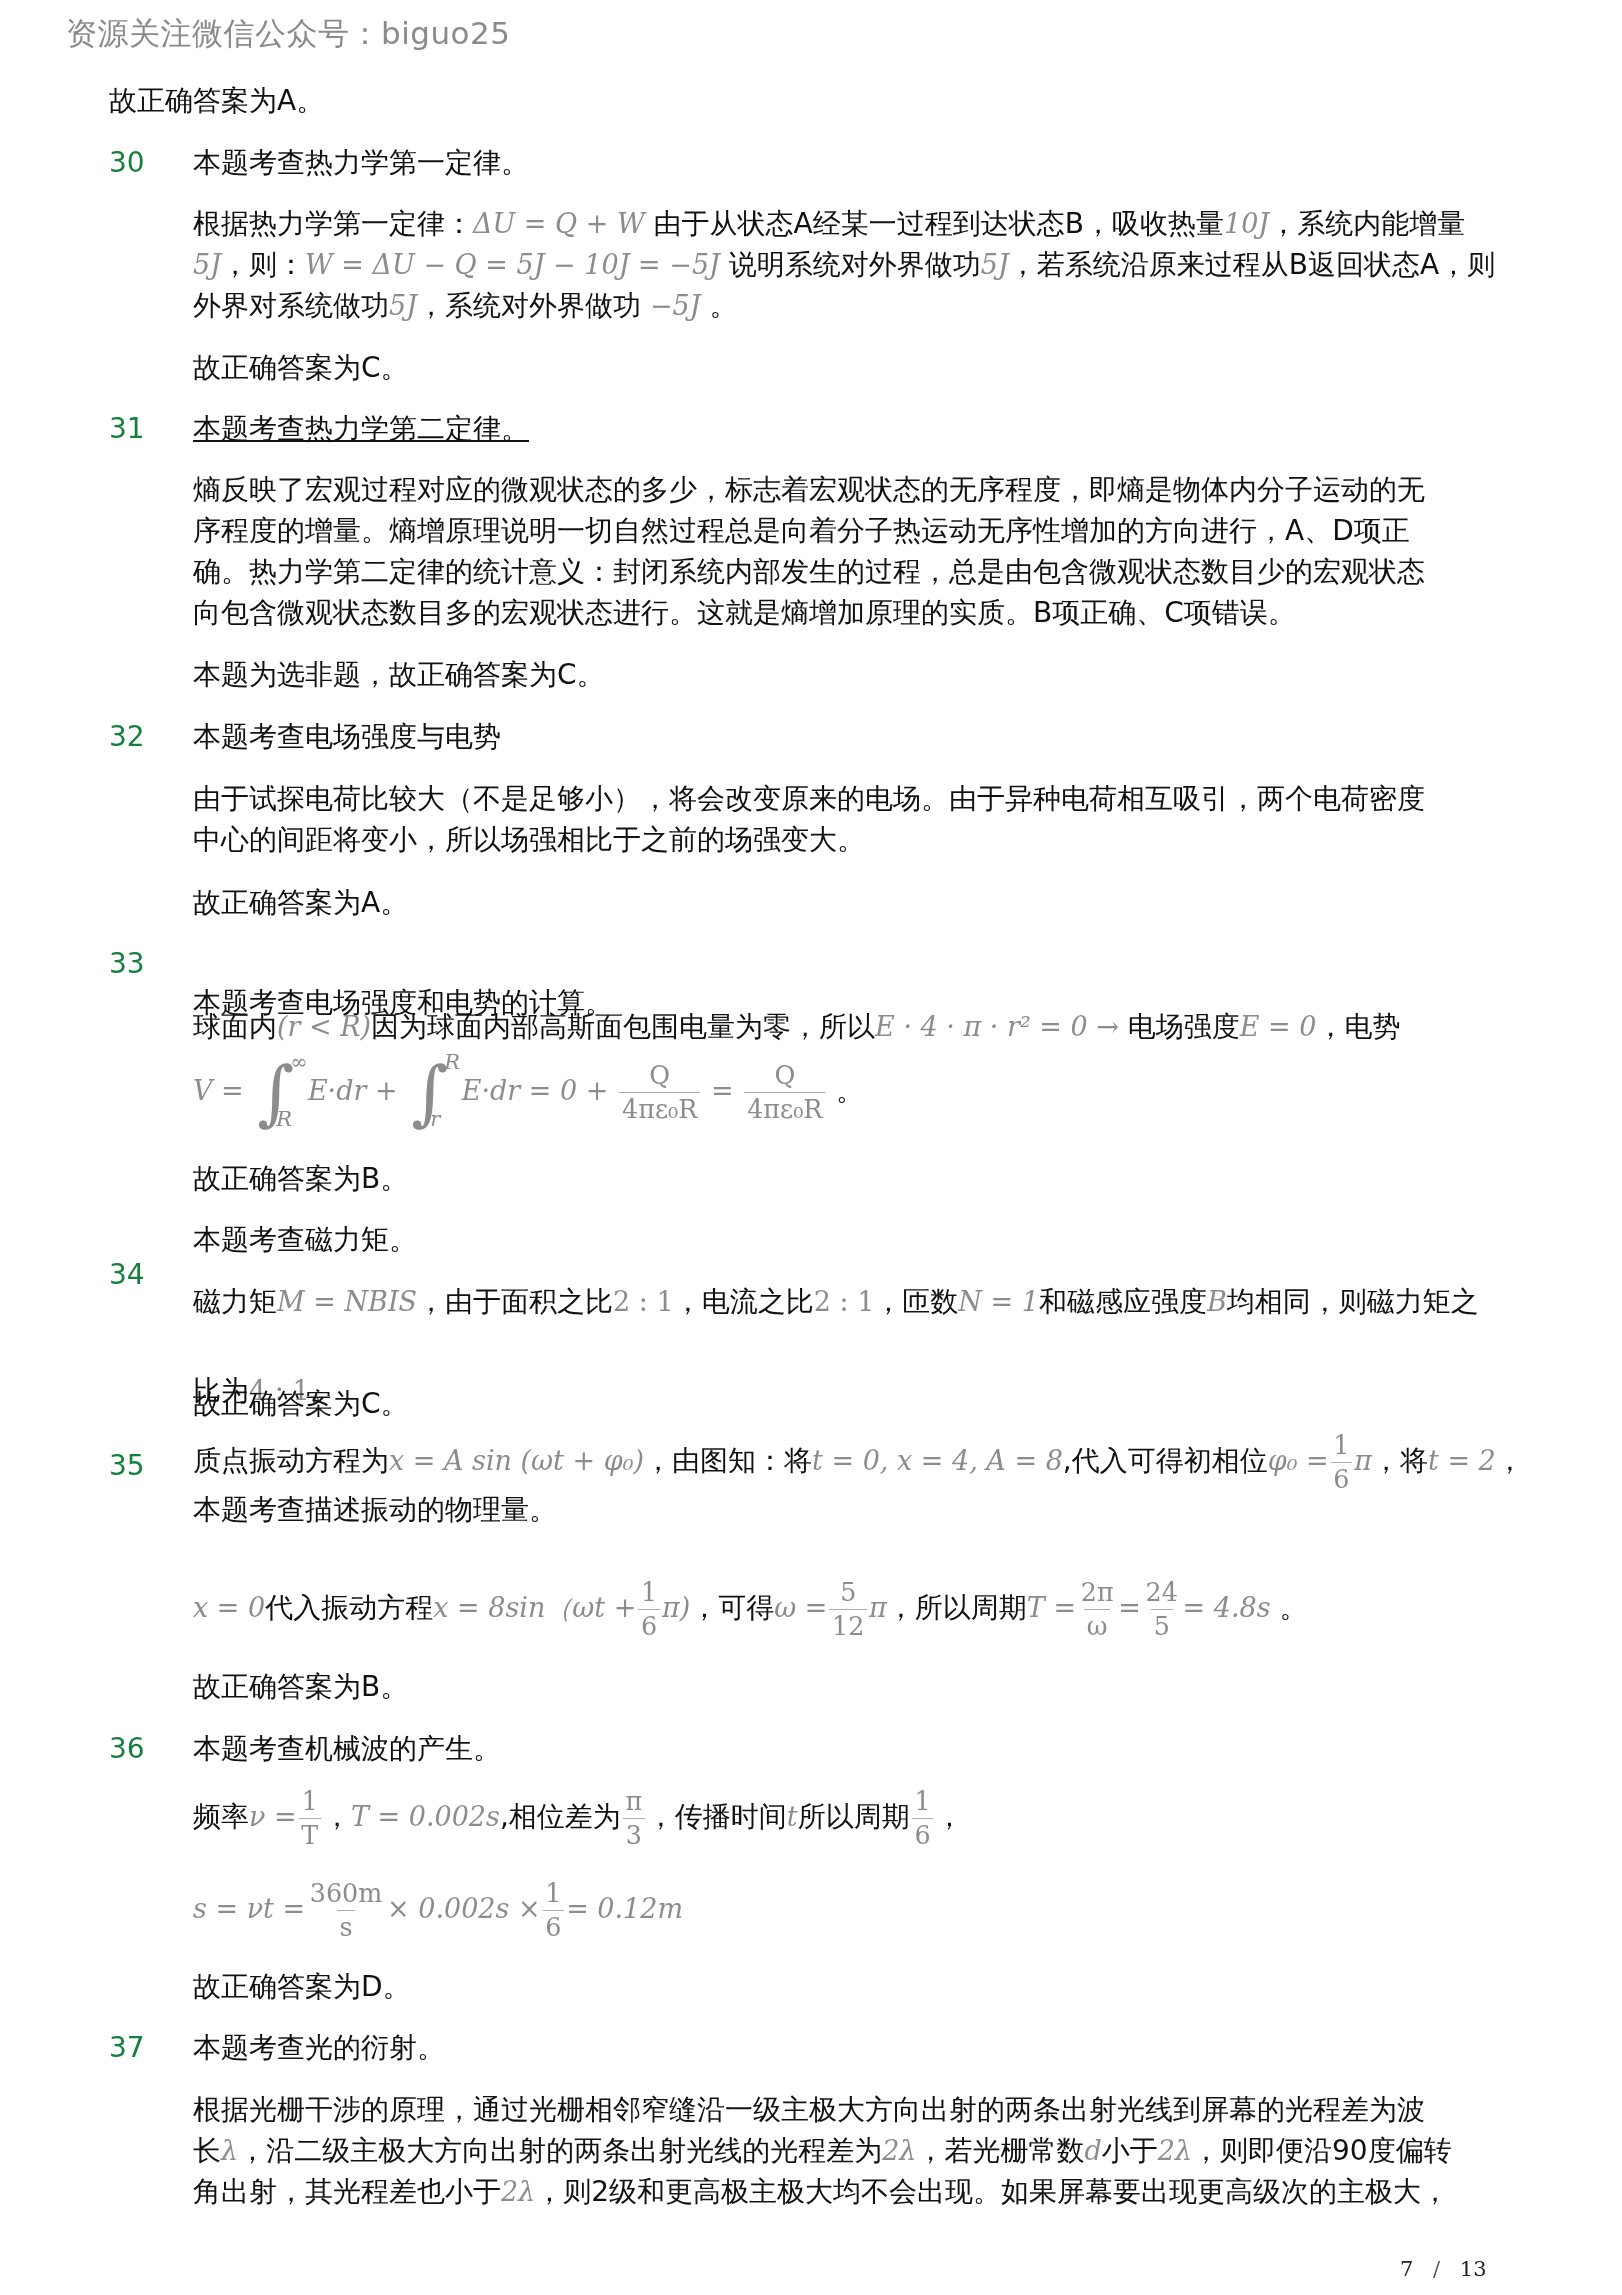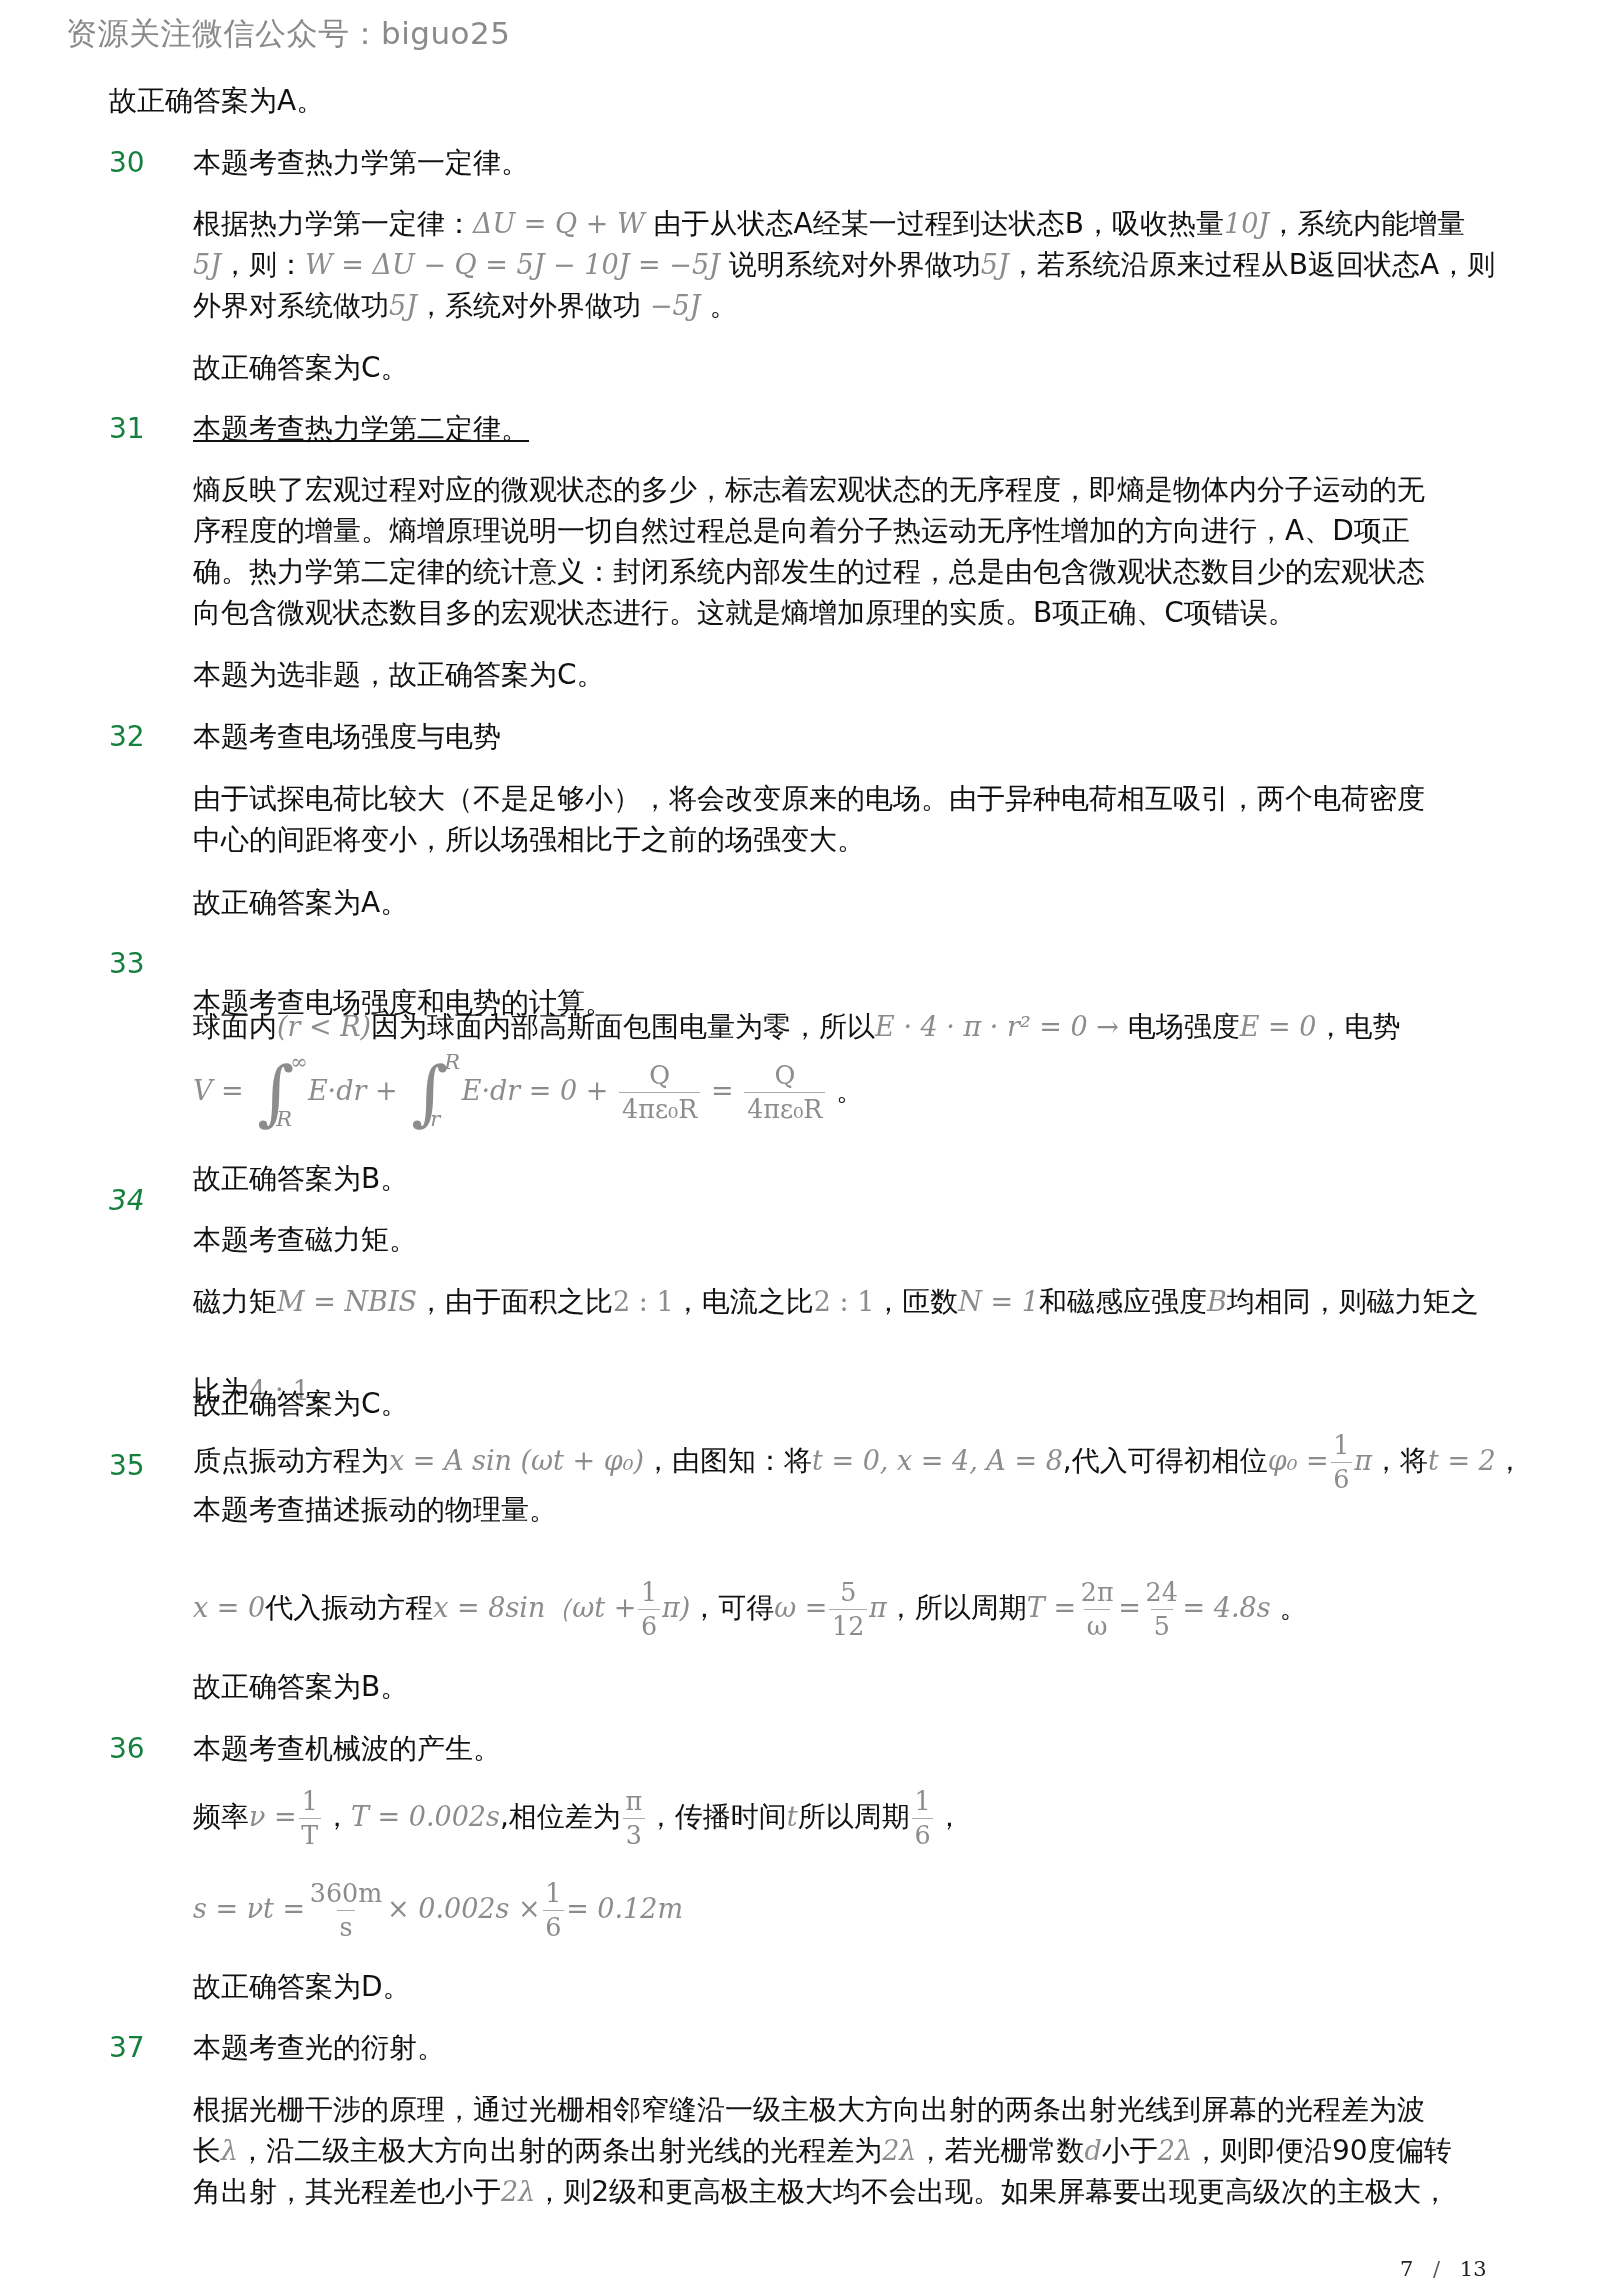--- a/index.html
+++ b/index.html
@@ -78,21 +78,21 @@
     <span class="frac">
         <span class="n">Q</span>
         <span class="d">4πε₀R</span>
       </span>
     <span>。</span>
   </div>
   <div class="line" style="left:193px;top:1160px;">故正确答案为B。</div>
 </div>
 
 <div>
-  <div class="num" style="top:1182px;font-style:italic;">34</div>
+  <div class="num" style="top:1256px;">34</div>
   <div class="line" style="left:193px;top:1221px;">本题考查磁力矩。</div>
   <div class="line" style="left:193px;top:1283px;">
     <span>磁力矩</span><span class="m">M = NBIS</span><span>，由于面积之比</span><span class="mu">2 : 1</span><span>，电流之比</span><span class="mu">2 : 1</span><span>，匝数</span><span class="m">N = 1</span><span>和磁感应强度</span><span class="m">B</span><span>均相同，则磁力矩之</span>
   </div>
   <div class="line" style="left:193px;top:1372px;">
     <span>比为</span><span class="mu">4 : 1</span><span>。</span>
   </div>
   <div class="line" style="left:193px;top:1385px;">故正确答案为C。</div>
 </div>
 

